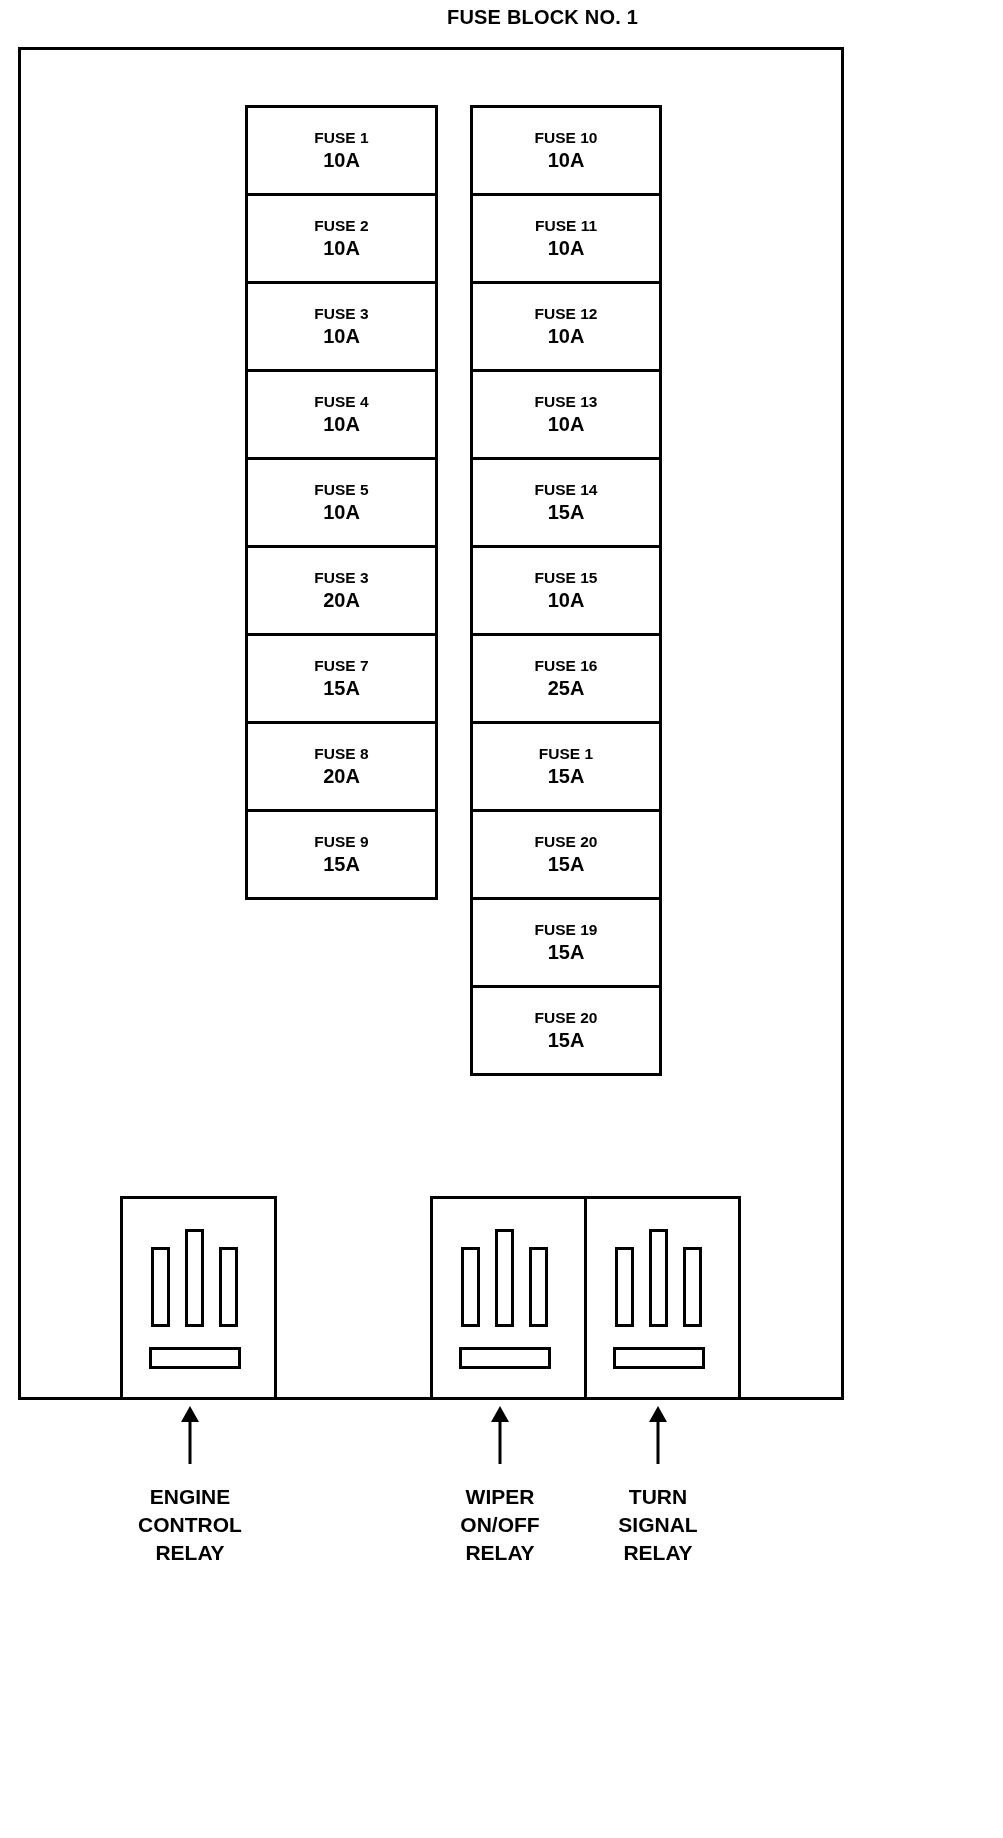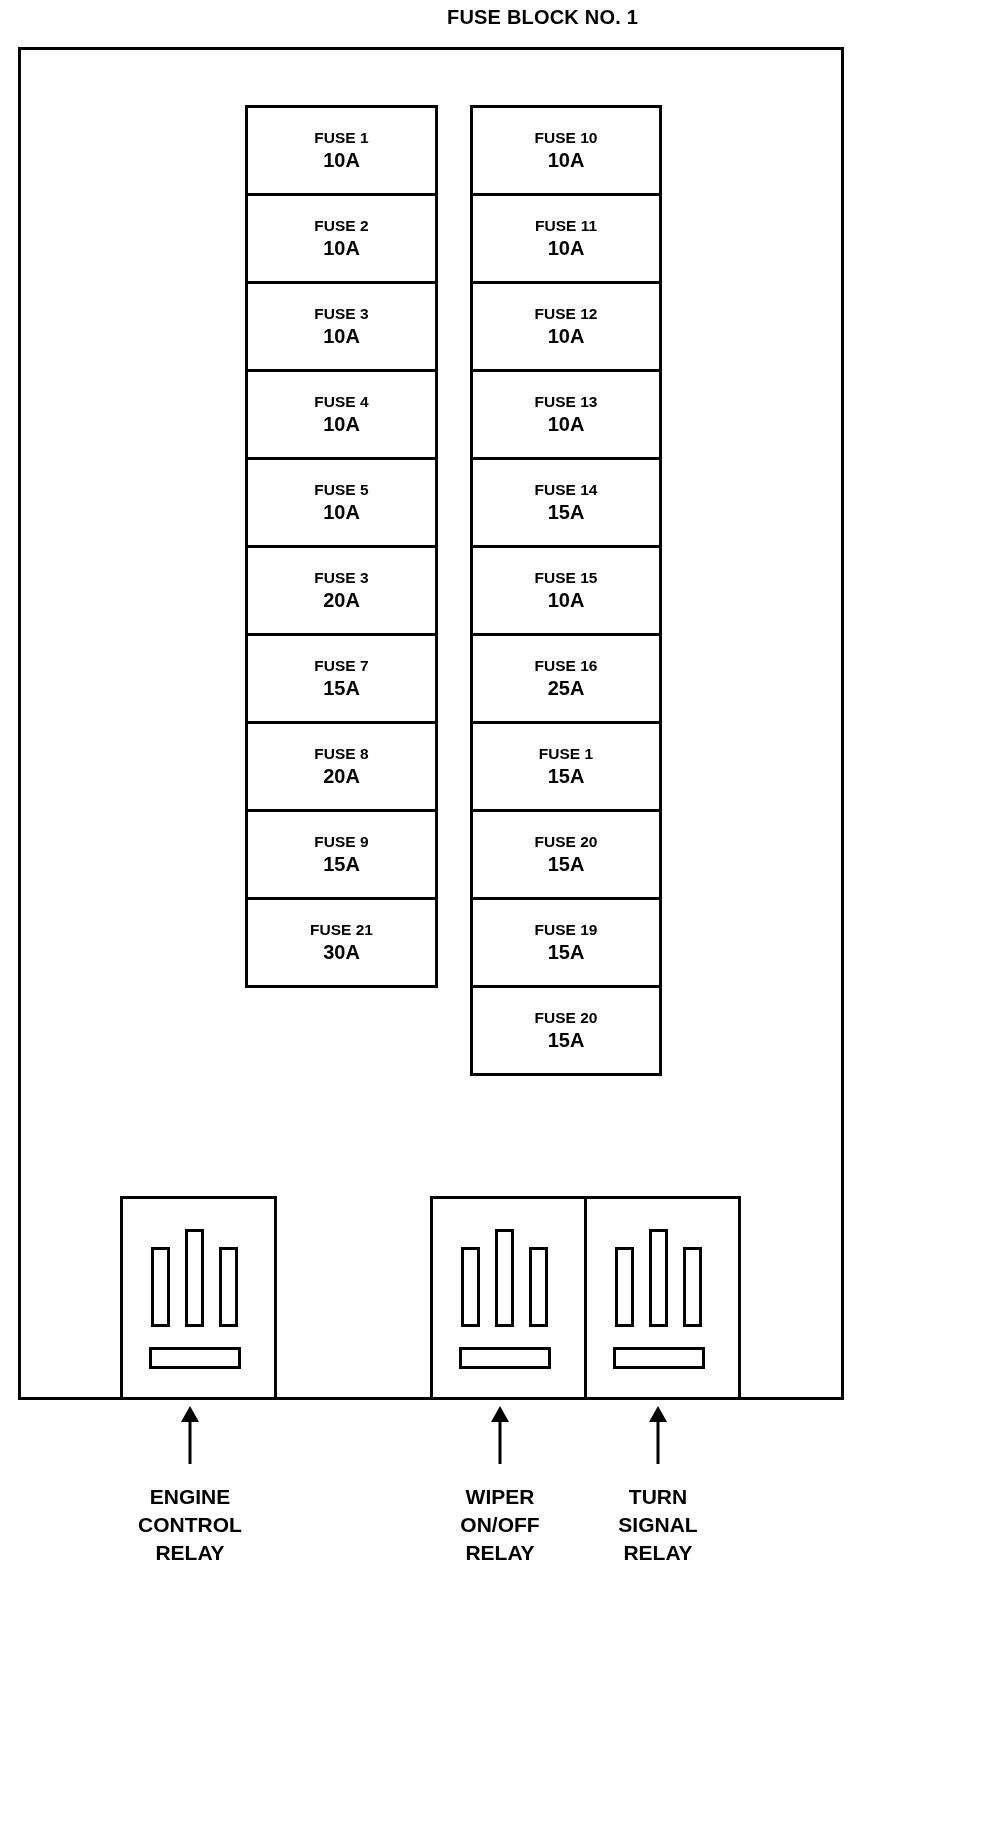--- a/index.html
+++ b/index.html
@@ -111,24 +111,20 @@
         <div class="fuse-amp">15A</div>
       </div>
       <div class="fuse-cell">
         <div class="fuse-name">FUSE 8</div>
         <div class="fuse-amp">20A</div>
       </div>
       <div class="fuse-cell">
         <div class="fuse-name">FUSE 9</div>
         <div class="fuse-amp">15A</div>
       </div>
-      <div class="fuse-cell">
-        <div class="fuse-name">FUSE 21</div>
-        <div class="fuse-amp">30A</div>
-      </div>
     </div>
   <div class="fuse-col right" id="col-right">
       <div class="fuse-cell">
         <div class="fuse-name">FUSE 10</div>
         <div class="fuse-amp">10A</div>
       </div>
       <div class="fuse-cell">
         <div class="fuse-name">FUSE 11</div>
         <div class="fuse-amp">10A</div>
       </div>

